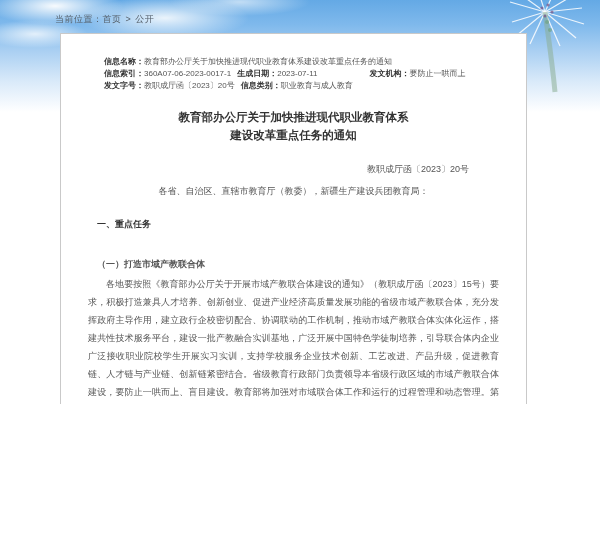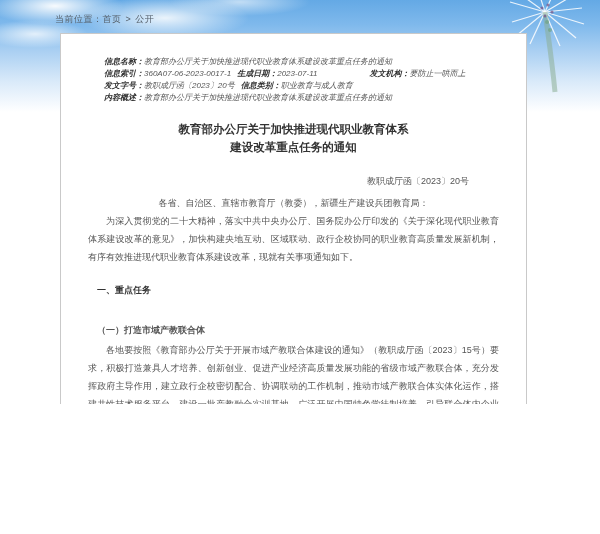--- a/index.html
+++ b/index.html
@@ -37,21 +37,21 @@
   
   .panel {
     position:absolute; top:33px; left:60px; width:467px; min-height:520px;
     background:#ffffff; border:1px solid #c9c9c9;
     padding:22px 27px 30px 27px;
     color:#555;
   }
 
   .meta { margin-left:16px; font-size:8px; line-height:12px; color:#555; }
   .meta .label { font-weight:bold; color:#333; }
-  .meta-row { white-space:nowrap;font-style:italic; }
+  .meta-row { white-space:nowrap; }
   .meta .gap-lg { margin-left:52px; }
   .meta .gap-sm { margin-left:6px; }
 
   .doc-title {
     margin-top:16px; text-align:center;
     font-size:11.5px; line-height:18px; font-weight:bold; color:#333;
   }
   .doc-number { margin-top:19px; text-align:right; padding-right:30px; font-size:9px; color:#555; }
   .salutation { margin-top:6px; font-size:9px; line-height:18px; color:#555;text-align:center; }
   .para { font-size:9px; line-height:18px; color:#555; text-indent:2em; text-align:justify; }
@@ -103,35 +103,31 @@
     <div class="meta">
       <div class="meta-row">
         <span class="label">信息名称：</span><span>教育部办公厅关于加快推进现代职业教育体系建设改革重点任务的通知</span>
       </div>
       <div class="meta-row">
         <span class="label">信息索引：</span><span>360A07-06-2023-0017-1</span><span class="label gap-sm">生成日期：</span><span>2023-07-11</span><span class="label gap-lg">发文机构：</span><span>要防止一哄而上</span>
       </div>
       <div class="meta-row">
         <span class="label">发文字号：</span><span>教职成厅函〔2023〕20号</span><span class="label gap-sm">信息类别：</span><span>职业教育与成人教育</span>
       </div>
-      <div class="meta-row">
-        <span class="label">内容概述：</span><span>教育部办公厅关于加快推进现代职业教育体系建设改革重点任务的通知</span>
-      </div>
     </div>
 
     <h1 class="doc-title">
       <span>教育部办公厅关于加快推进现代职业教育体系</span><br>
       <span>建设改革重点任务的通知</span>
     </h1>
 
     <div class="doc-number">教职成厅函〔2023〕20号</div>
 
     <p class="salutation">各省、自治区、直辖市教育厅（教委），新疆生产建设兵团教育局：</p>
 
-    <p class="para">为深入贯彻党的二十大精神，落实中共中央办公厅、国务院办公厅印发的《关于深化现代职业教育体系建设改革的意见》，加快构建央地互动、区域联动、政行企校协同的职业教育高质量发展新机制，有序有效推进现代职业教育体系建设改革，现就有关事项通知如下。</p>
 
     <h2 class="sec-heading">一、重点任务</h2>
 
     <h3 class="sub-heading">（一）打造市域产教联合体</h3>
 
     <p class="para mt">各地要按照《教育部办公厅关于开展市域产教联合体建设的通知》（教职成厅函〔2023〕15号）要求，积极打造兼具人才培养、创新创业、促进产业经济高质量发展功能的省级市域产教联合体，充分发挥政府主导作用，建立政行企校密切配合、协调联动的工作机制，推动市域产教联合体实体化运作，搭建共性技术服务平台，建设一批产教融合实训基地，广泛开展中国特色学徒制培养，引导联合体内企业广泛接收职业院校学生开展实习实训，支持学校服务企业技术创新、工艺改进、产品升级，促进教育链、人才链与产业链、创新链紧密结合。省级教育行政部门负责领导本省级行政区域的市域产教联合体建设，要防止一哄而上、盲目建设。教育部将加强对市域联合体工作和运行的过程管理和动态管理。第二批国家级市域产教联合体原则上从省级市域产教联合体中择优产生。</p>
 
   </div>
 </div>
 

